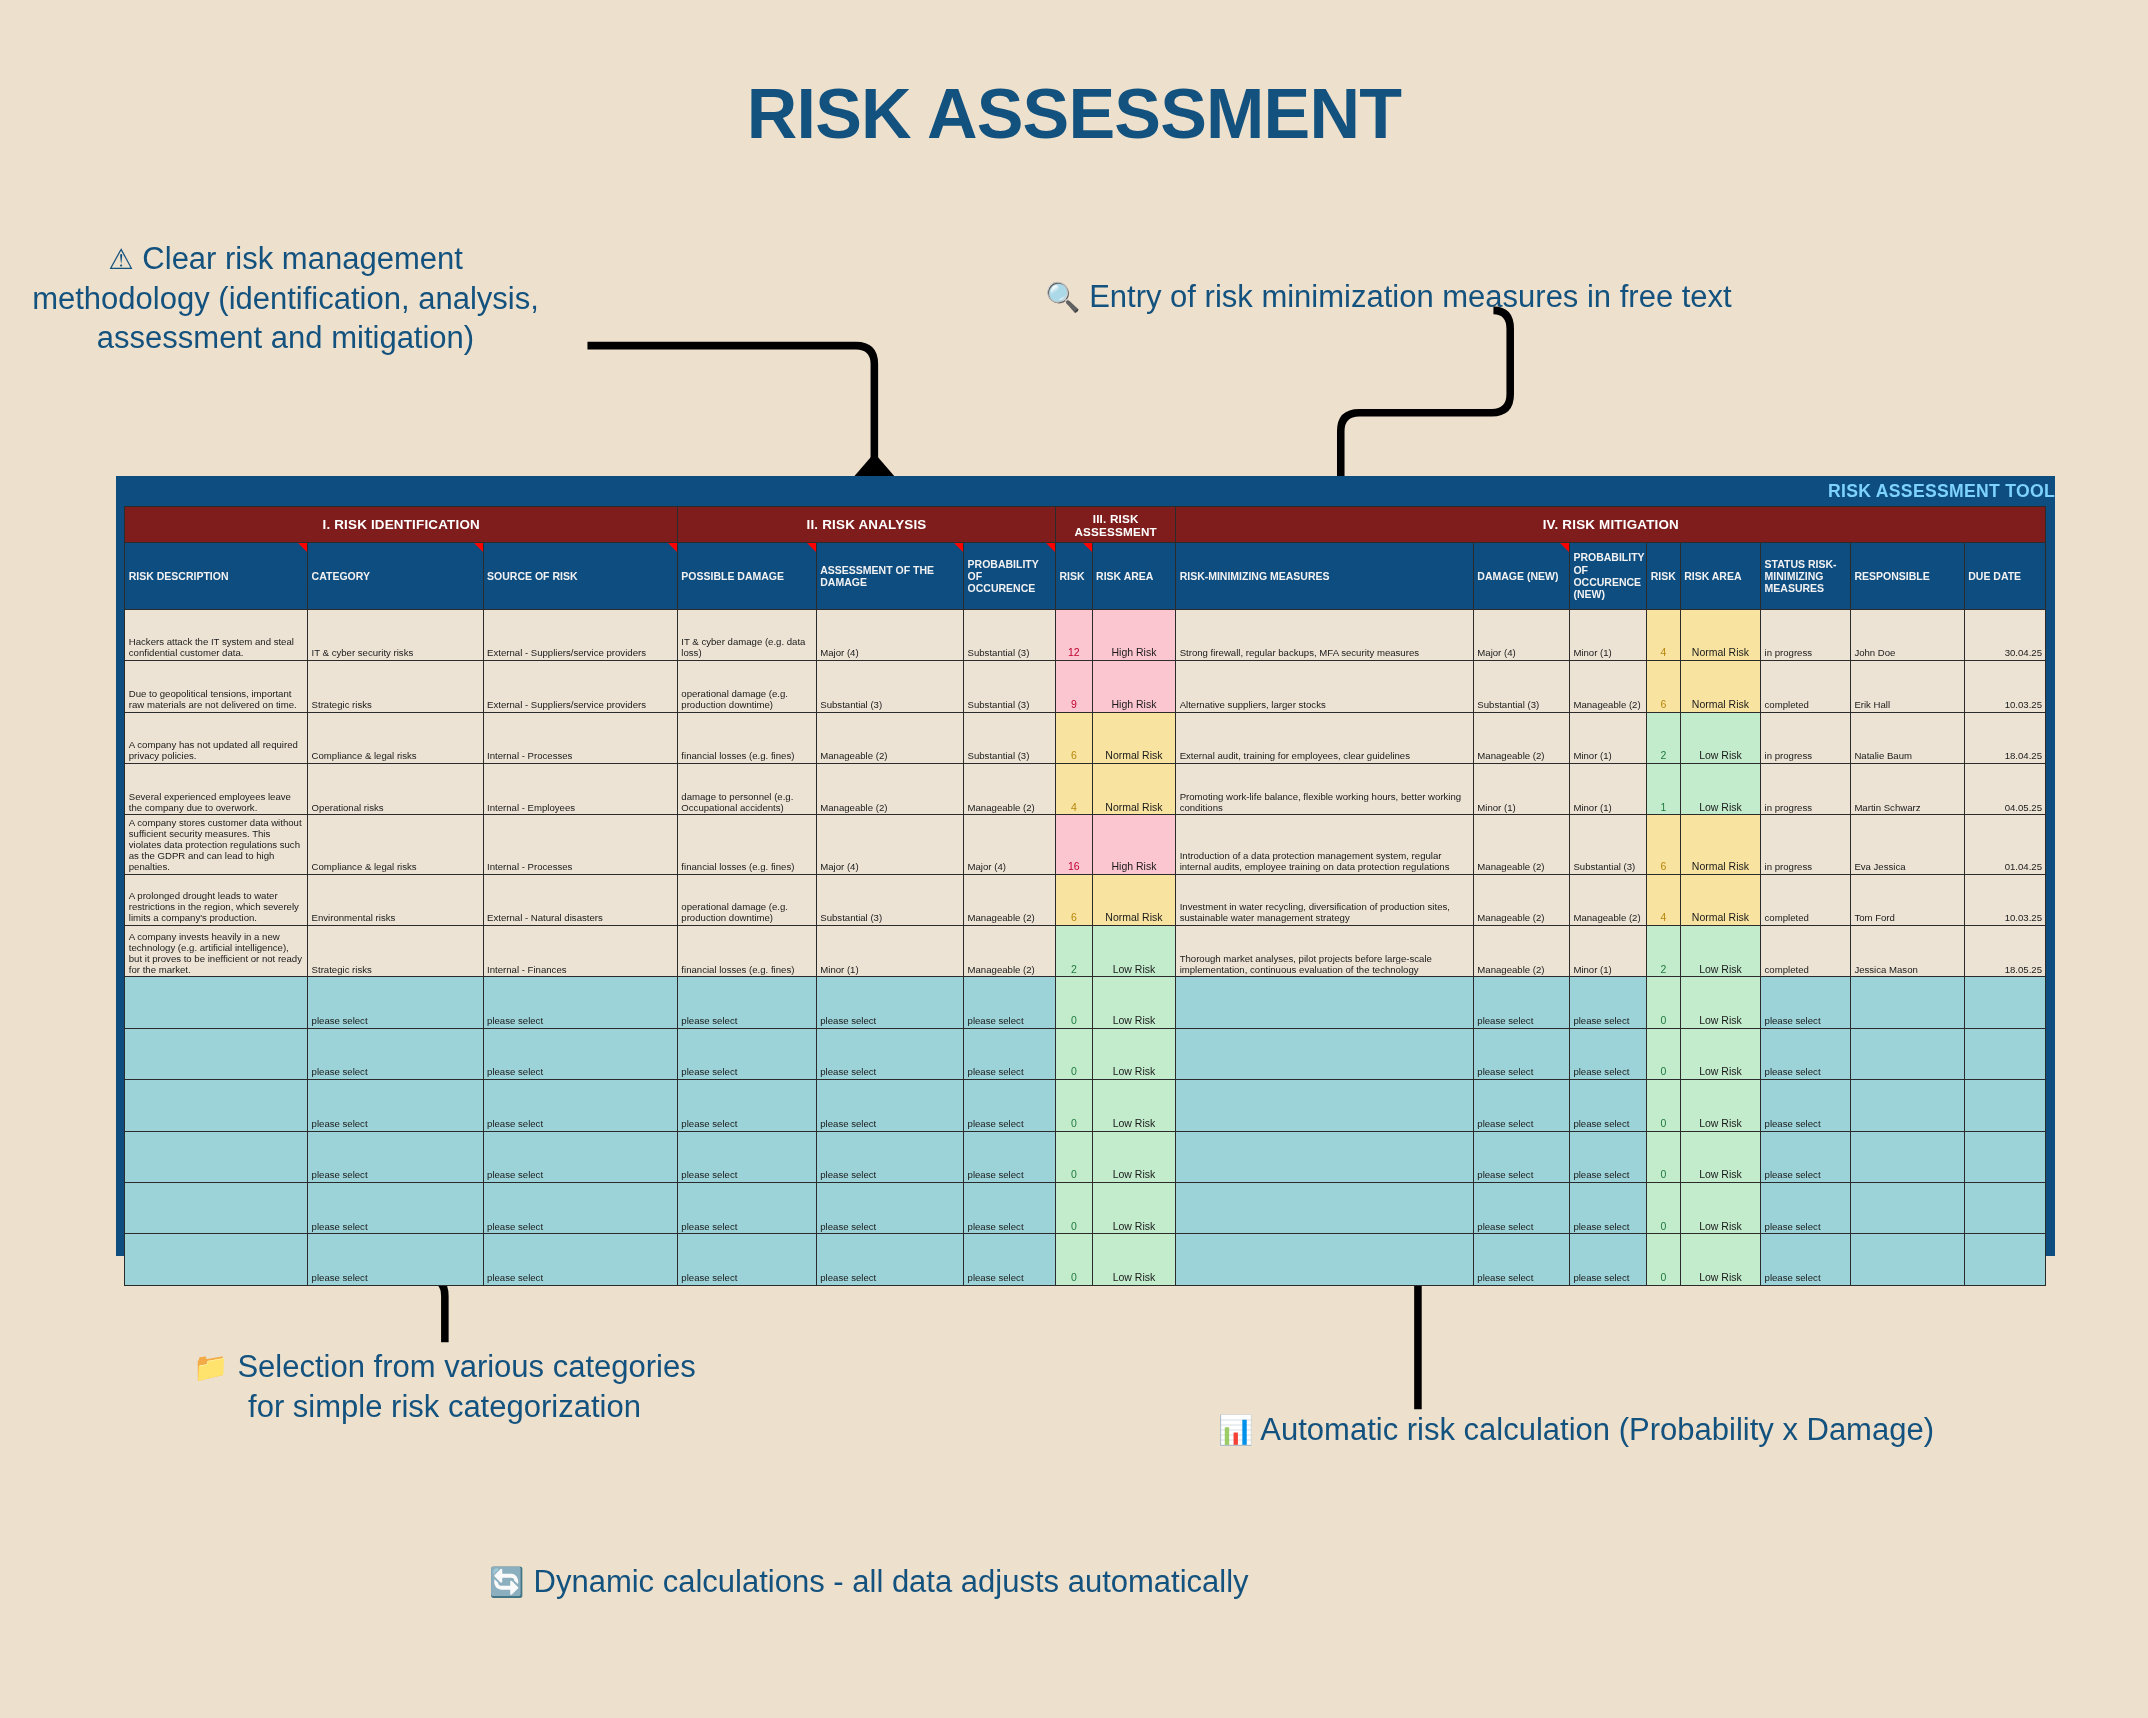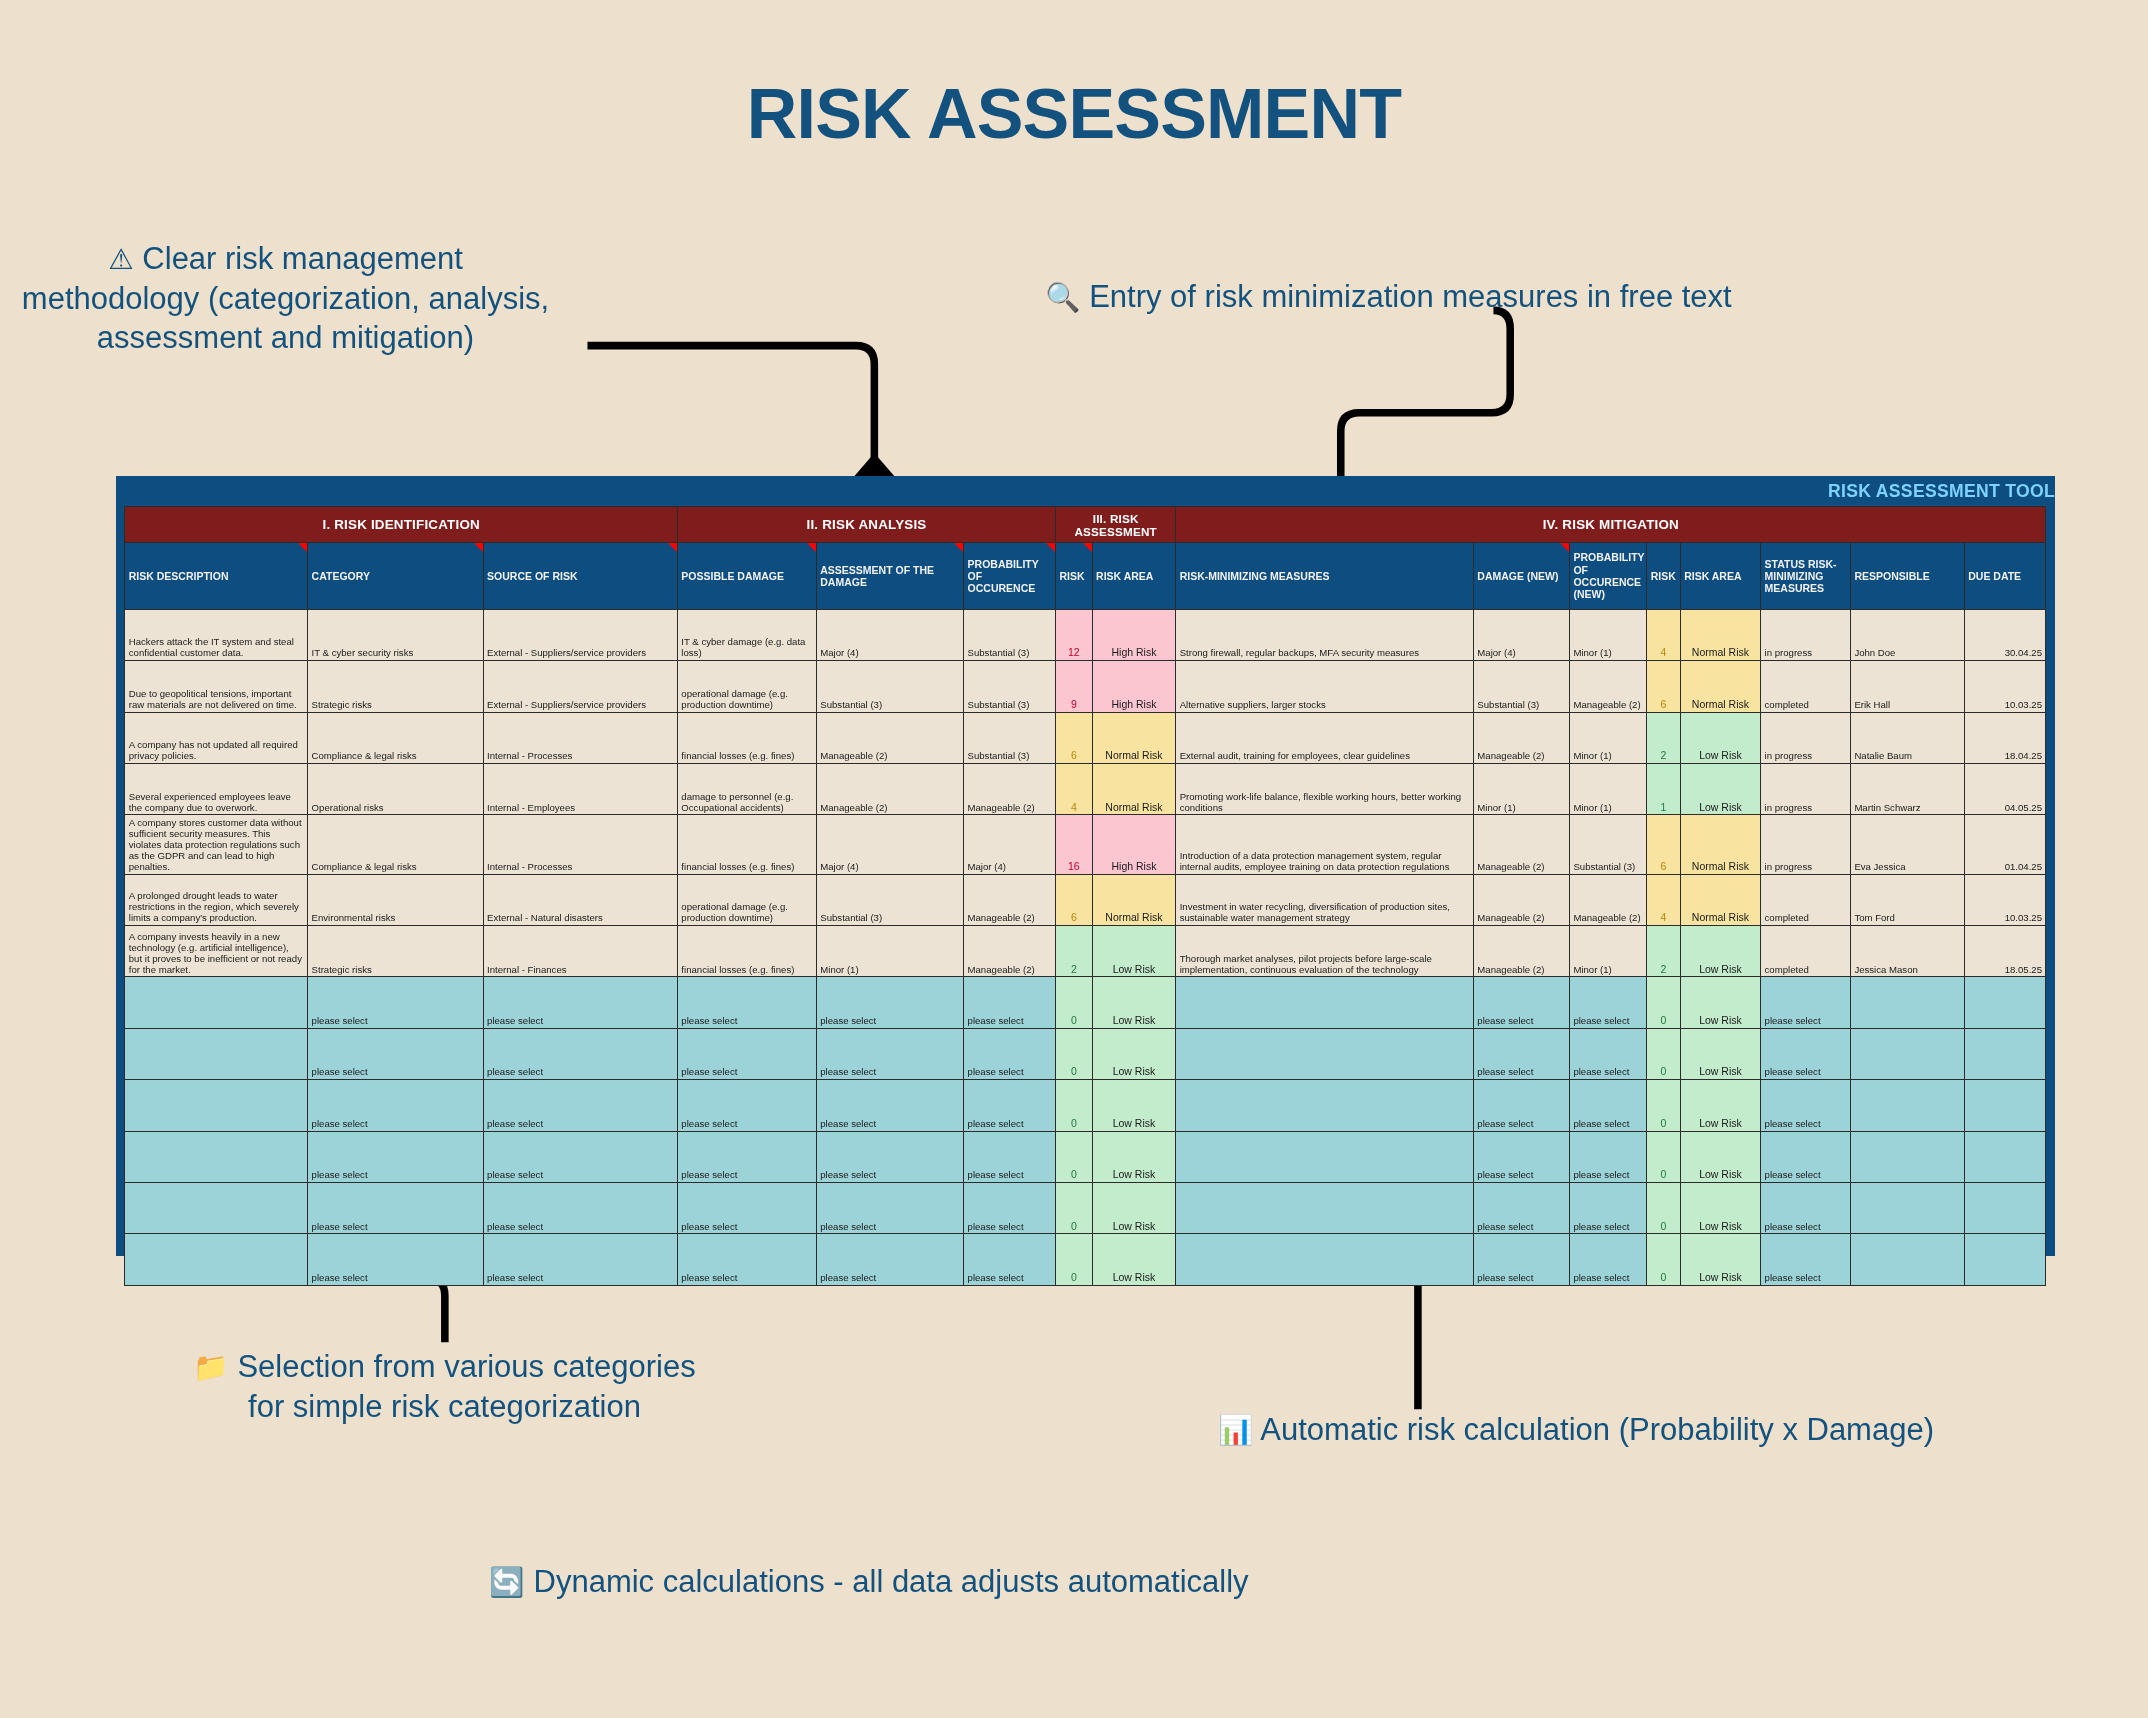--- a/index.html
+++ b/index.html
@@ -100,21 +100,21 @@
   th.thick-l{border-left:2.1px solid #1a1a1a;}
   th.thick-r{border-right:2.1px solid #1a1a1a;}
 </style>
 </head>
 <body>
 
 <div id="page-title">RISK ASSESSMENT</div>
 
 <div class="callout" style="left:17px;top:239px;width:537px;text-align:center;">
   <span class="emo">⚠</span>
-  <span>Clear risk management methodology (categorization, analysis, assessment and mitigation)</span>
+  <span>Clear risk management methodology (identification, analysis, assessment and mitigation)</span>
 </div>
 
 <div class="callout" style="left:1045px;top:277px;width:940px;">
   <span class="emo">🔍</span>
   <span>Entry of risk minimization measures in free text</span>
 </div>
 
 <div class="callout" style="left:193px;top:1347px;width:503px;text-align:center;">
   <span class="emo">📁</span>
   <span>Selection from various categories for simple risk categorization</span>

